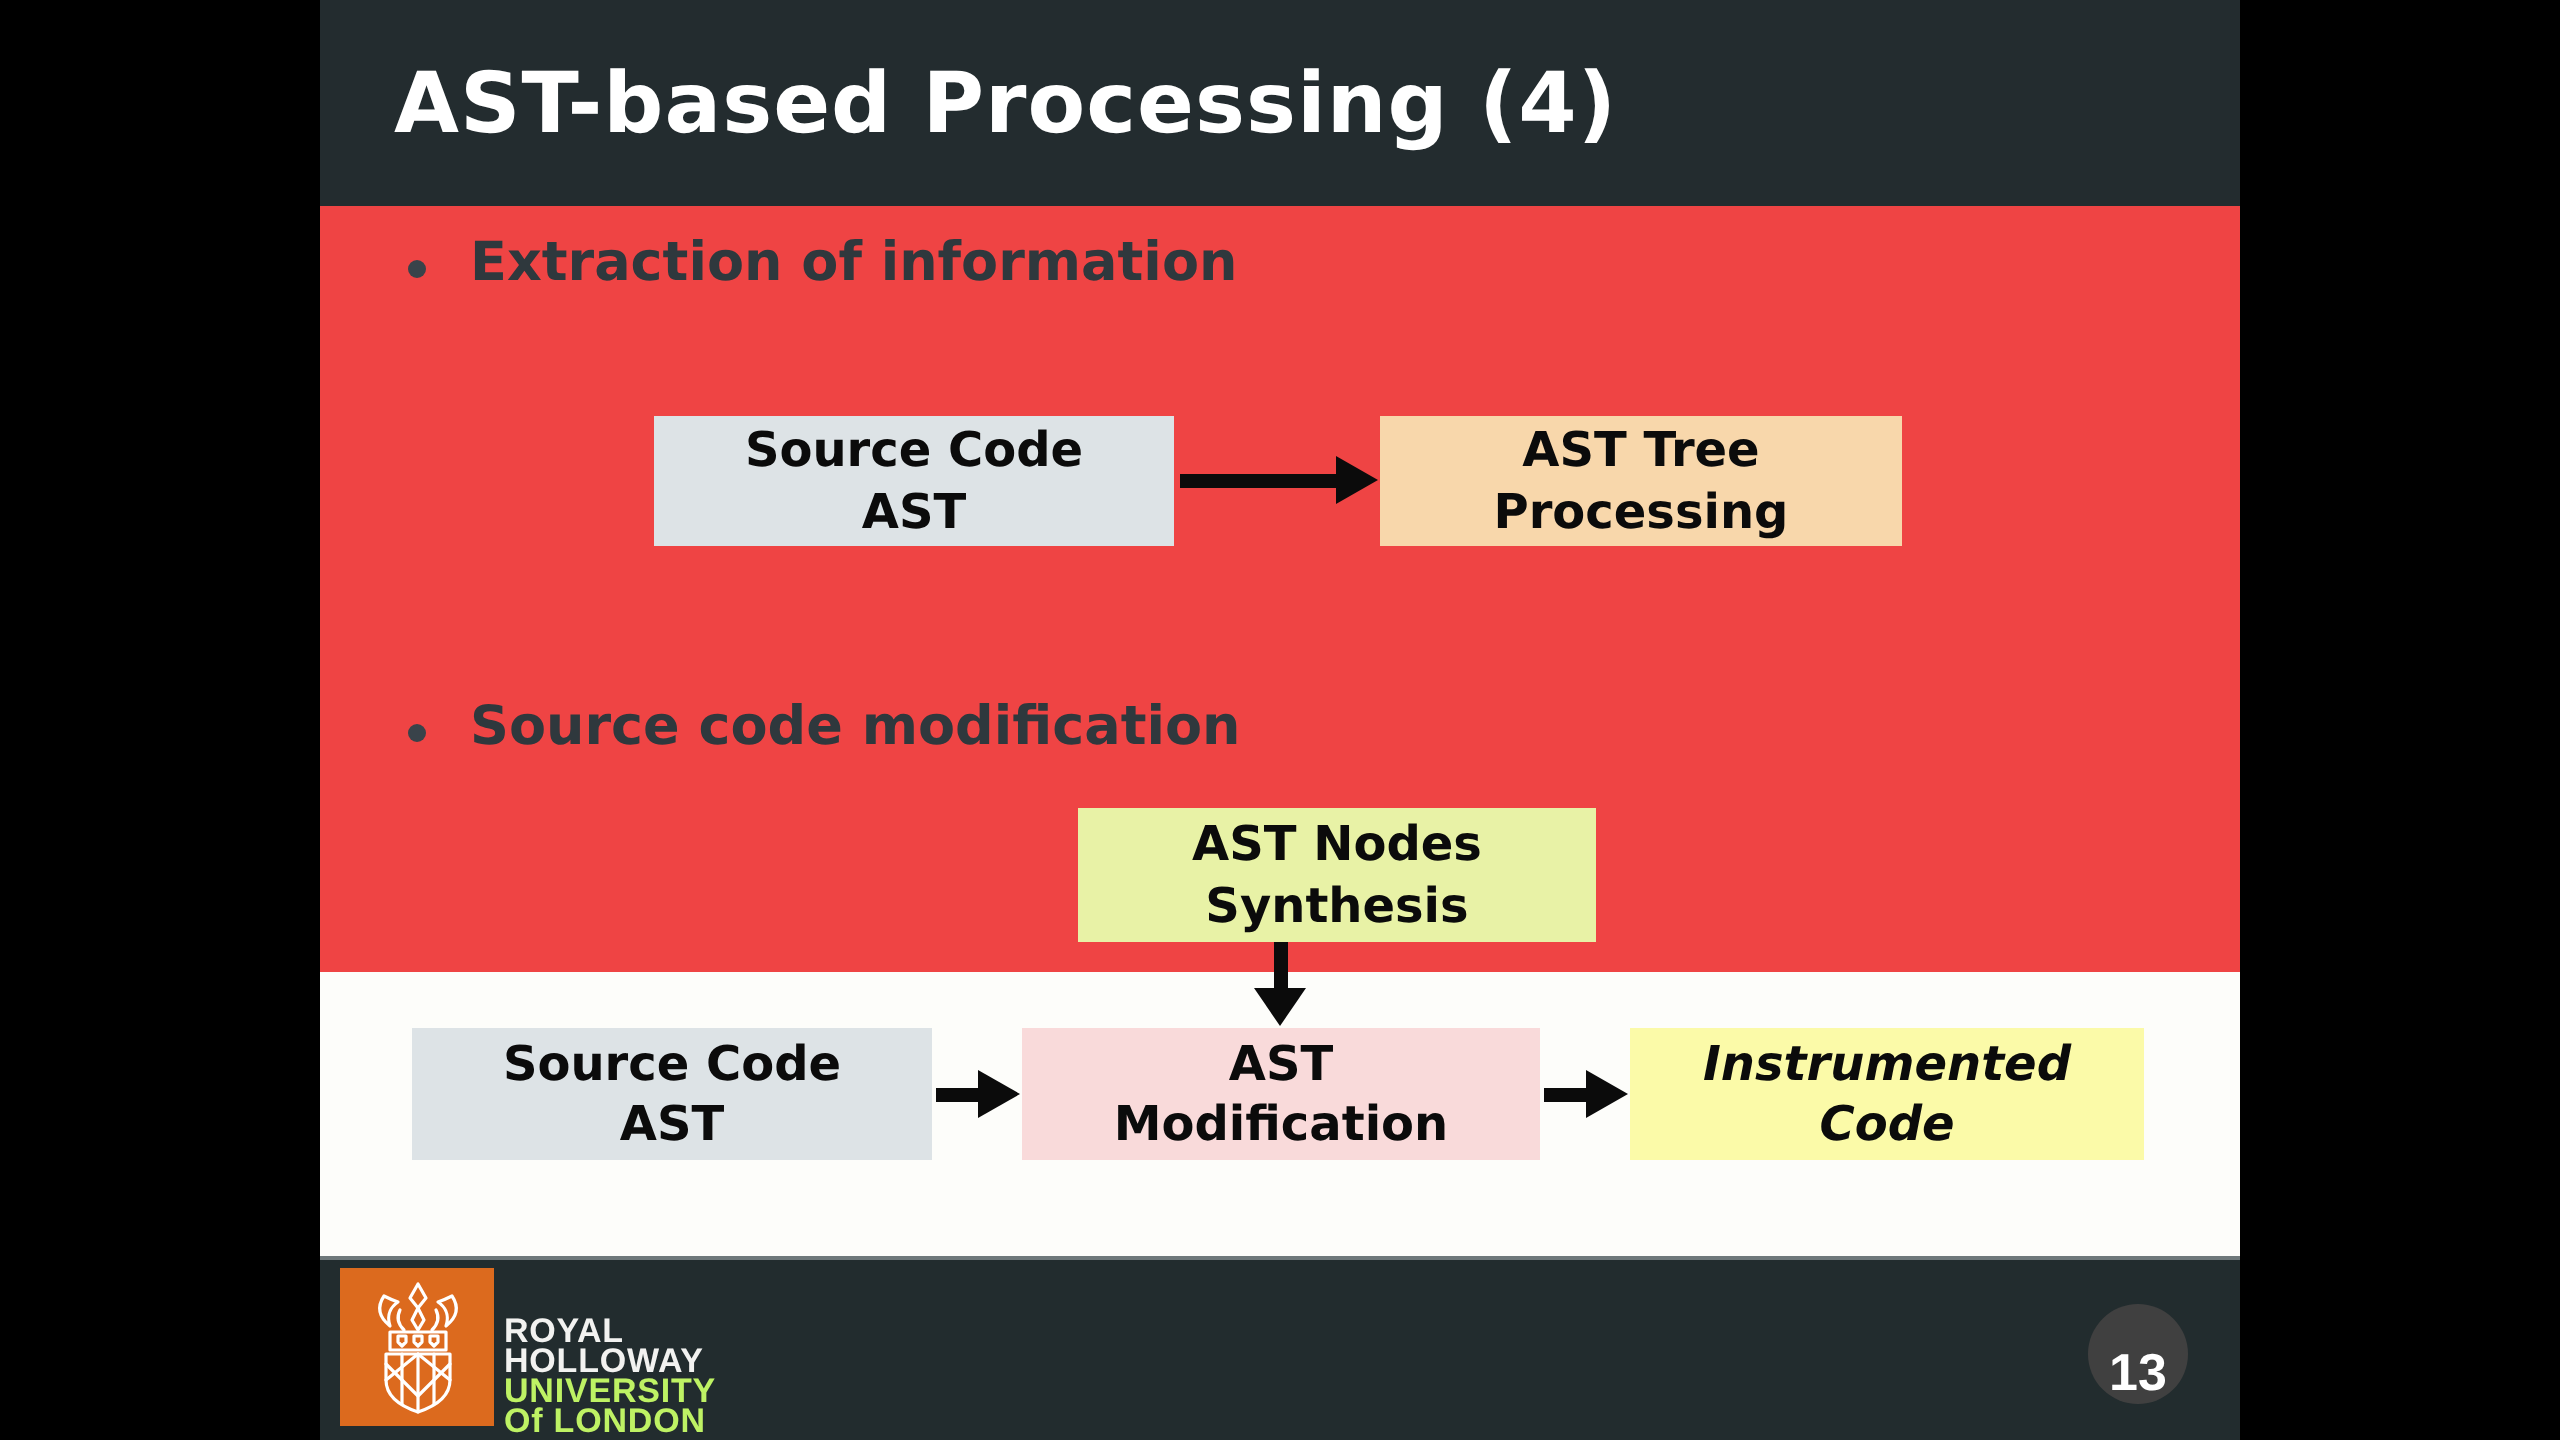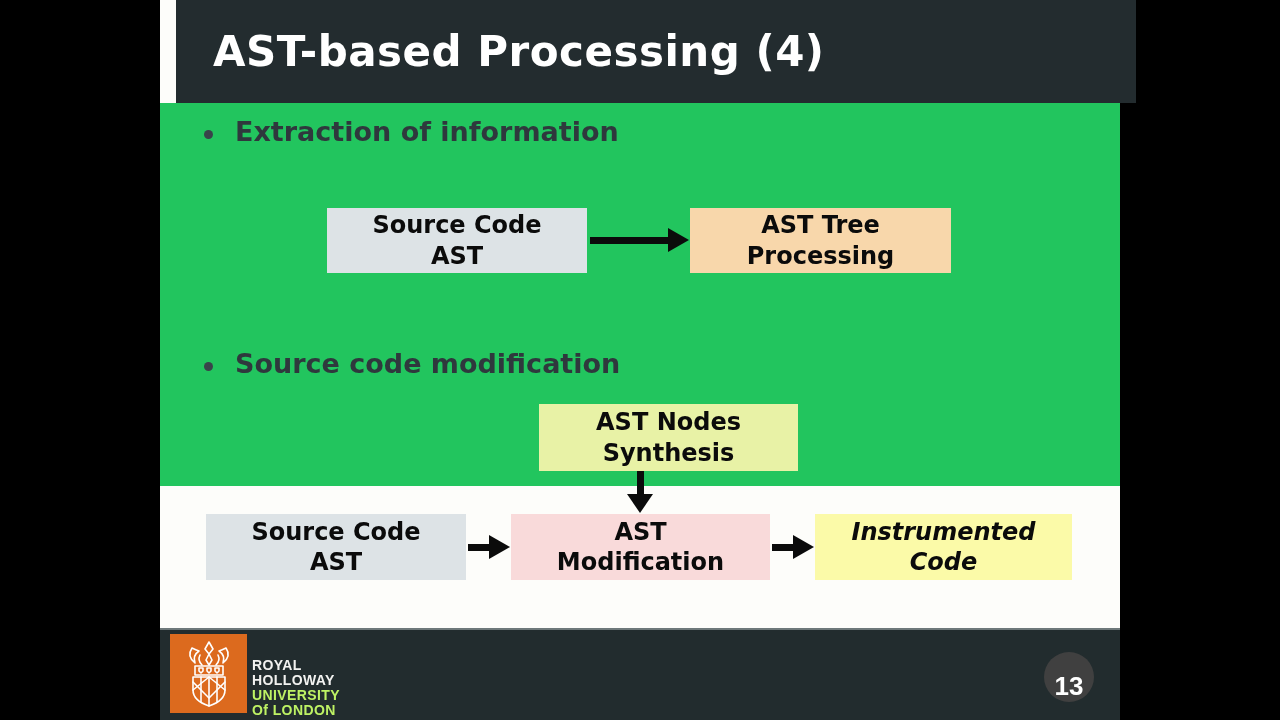--- a/index.html
+++ b/index.html
@@ -16,31 +16,30 @@
     width: 960px; height: 720px;
     background: #fdfdfa;
   }
 
   
   .header {
     position: absolute; left: 0; top: 0; width: 960px; height: 103px;
     background: #232c2f;
     display: flex; align-items: center;
     padding-left: 37px;
-    margin-left: 16px;
   }
   .title {
     color: #ffffff; font-size: 42px; font-weight: 700;
     letter-spacing: 0.5px;
   }
 
   
   .sbody {
     position: absolute; left: 0; top: 103px; width: 960px; height: 383px;
-    background: #22c55e;
+    background: #ef4444;
   }
   .bullet-row {
     position: absolute; left: 44px;
     display: flex; align-items: flex-start;
   }
   .bullet-dot {
     width: 9px; height: 9px; border-radius: 50%;
     background: #39434a; margin: 14px 22px 0 0; flex: none;
   }
   .bullet-label {
@@ -106,21 +105,21 @@
     border-top: 2px solid #6e787a;
   }
   .logo-square {
     position: absolute; left: 10px; top: 4px; width: 77px; height: 79px;
     background: #dc6a1e;
     display: flex; align-items: center; justify-content: center;
   }
   .logo-text {
     position: absolute; left: 92px; top: 28px;
     font-family: "Liberation Sans", sans-serif;
-    font-weight: 700; font-size: 14px; line-height: 15px;
+    font-weight: 700; font-size: 17px; line-height: 15px;
     letter-spacing: 0.4px;
   }
   .logo-line-white  { color: #f2f2f0; }
   .logo-line-orange { color: #bef264; }
   .page-badge {
     position: absolute; left: 884px; top: 22px;
     width: 50px; height: 50px; border-radius: 50%;
     background: #404040;
     display: flex; align-items: flex-end; justify-content: center;
     color: #ffffff; font-size: 26px; font-weight: 700;

